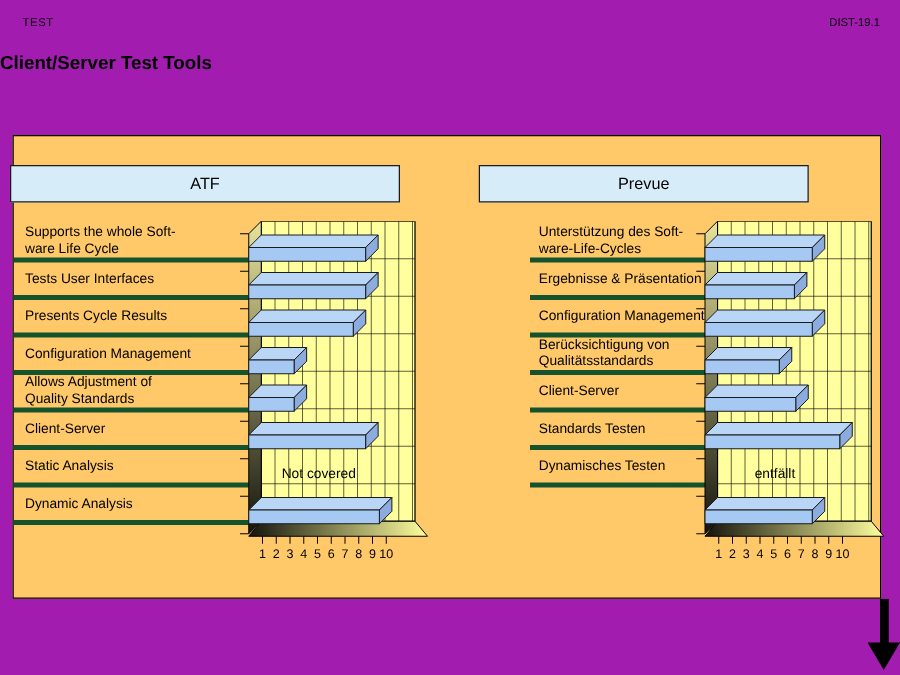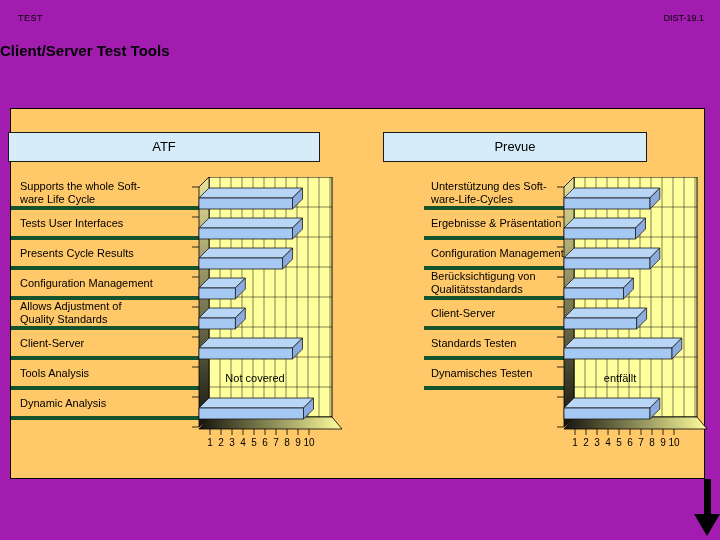--- a/index.html
+++ b/index.html
@@ -45,21 +45,21 @@
 
   <div class="labelcol left" id="labels-0">
       <div class="cat-row">Supports the whole Soft-
 ware Life Cycle</div>
       <div class="cat-row">Tests User Interfaces</div>
       <div class="cat-row">Presents Cycle Results</div>
       <div class="cat-row">Configuration Management</div>
       <div class="cat-row">Allows Adjustment of
 Quality Standards</div>
       <div class="cat-row">Client-Server</div>
-      <div class="cat-row">Tools Analysis</div>
+      <div class="cat-row">Static Analysis</div>
       <div class="cat-row">Dynamic Analysis</div>
     </div>
   <div class="labelcol right" id="labels-1">
       <div class="cat-row">Unterstützung des Soft-
 ware-Life-Cycles</div>
       <div class="cat-row">Ergebnisse &amp; Präsentation</div>
       <div class="cat-row">Configuration Management</div>
       <div class="cat-row">Berücksichtigung von
 Qualitätsstandards</div>
       <div class="cat-row">Client-Server</div>

